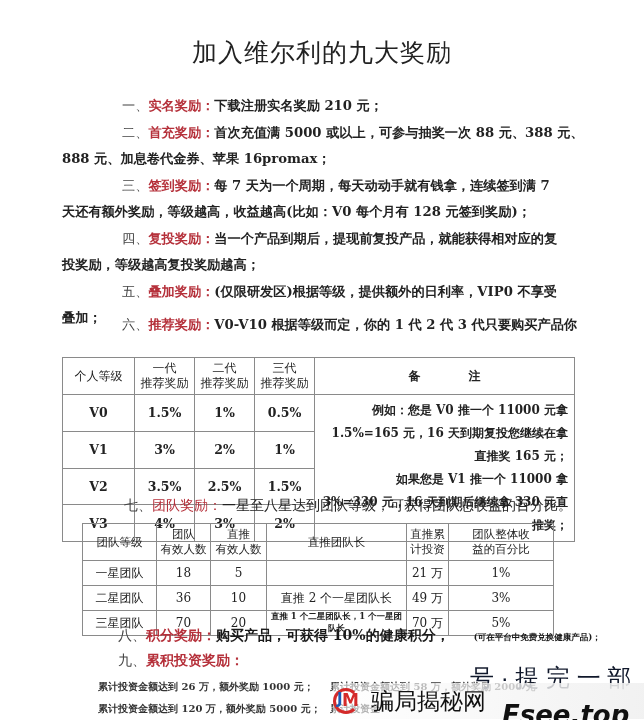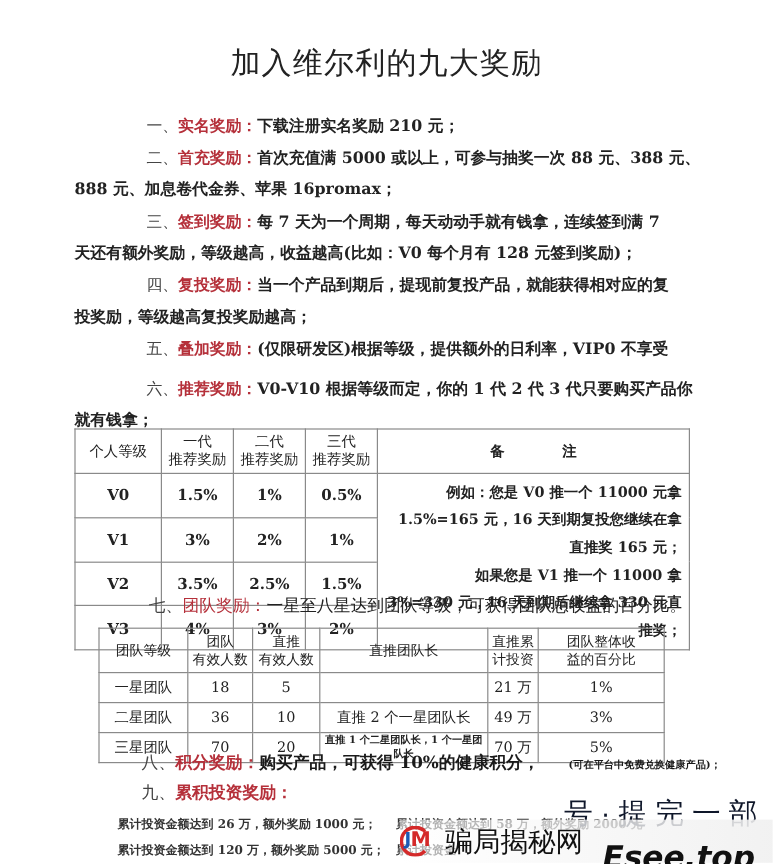--- a/index.html
+++ b/index.html
@@ -70,25 +70,25 @@
   <div>天还有额外奖励，等级越高，收益越高(比如：V0 每个月有 128 元签到奖励)；</div>
 </div>
 
 <div class="para" style="top:226px">
   <div class="indent"><span class="num">四、</span><span class="red">复投奖励：</span><span>当一个产品到期后，提现前复投产品，就能获得相对应的复</span></div>
   <div>投奖励，等级越高复投奖励越高；</div>
 </div>
 
 <div class="para" style="top:279px">
   <div class="indent"><span class="num">五、</span><span class="red">叠加奖励：</span><span>(仅限研发区)根据等级，提供额外的日利率，VIP0 不享受</span></div>
+  <div>叠加；</div>
 </div>
 
 <div class="para" style="top:312px">
   <div class="indent"><span class="num">六、</span><span class="red">推荐奖励：</span><span>V0-V10 根据等级而定，你的 1 代 2 代 3 代只要购买产品你</span></div>
-  <div>就有钱拿；</div>
 </div>
 
 <table id="t1">
   <colgroup>
       <col style="width:72px">
       <col style="width:60px">
       <col style="width:60px">
       <col style="width:60px">
       <col>
     </colgroup>

